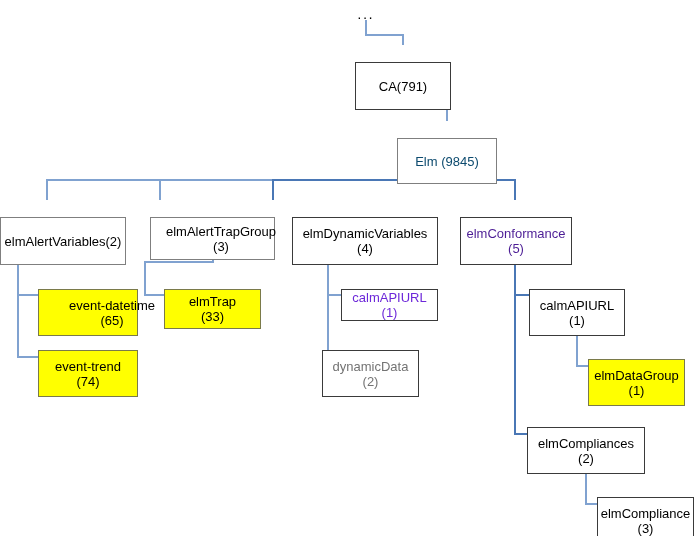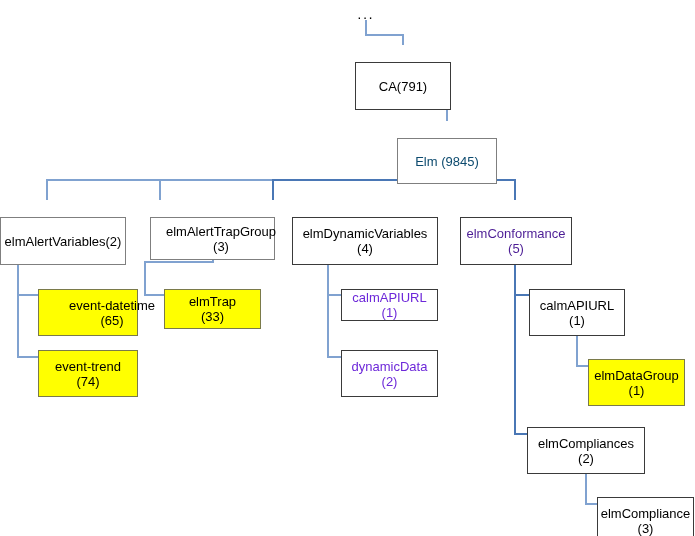--- a/index.html
+++ b/index.html
@@ -117,21 +117,21 @@
       <span class="ln">(74)</span>
     </div>
     <div class="node yellow" style="left: 164px; top: 272px; width: 97px; height: 40px; background: rgb(255, 255, 0); border-color: rgb(122, 122, 74); color: rgb(0, 0, 0);">
       <span class="ln">elmTrap</span>
       <span class="ln">(33)</span>
     </div>
     <div class="node dark" style="left: 341px; top: 272px; width: 97px; height: 32px; background: rgb(255, 255, 255); border-color: rgb(58, 58, 58); color: #6d28d9;">
       <span class="ln">calmAPIURL</span>
       <span class="ln">(1)</span>
     </div>
-    <div class="node dark" style="left: 341px; top: 333px; width: 97px; height: 47px; background: rgb(255, 255, 255); border-color: rgb(58, 58, 58); color: #6d28d9;">
+    <div class="node dark" style="left: 322px; top: 333px; width: 97px; height: 47px; background: rgb(255, 255, 255); border-color: rgb(58, 58, 58); color: #737373;">
       <span class="ln">dynamicData</span>
       <span class="ln">(2)</span>
     </div>
     <div class="node dark" style="left: 529px; top: 272px; width: 96px; height: 47px; background: rgb(255, 255, 255); border-color: rgb(58, 58, 58); color: rgb(0, 0, 0);">
       <span class="ln">calmAPIURL</span>
       <span class="ln">(1)</span>
     </div>
     <div class="node yellow" style="left: 588px; top: 342px; width: 97px; height: 47px; background: rgb(255, 255, 0); border-color: rgb(122, 122, 74); color: rgb(0, 0, 0);">
       <span class="ln">elmDataGroup</span>
       <span class="ln">(1)</span>

